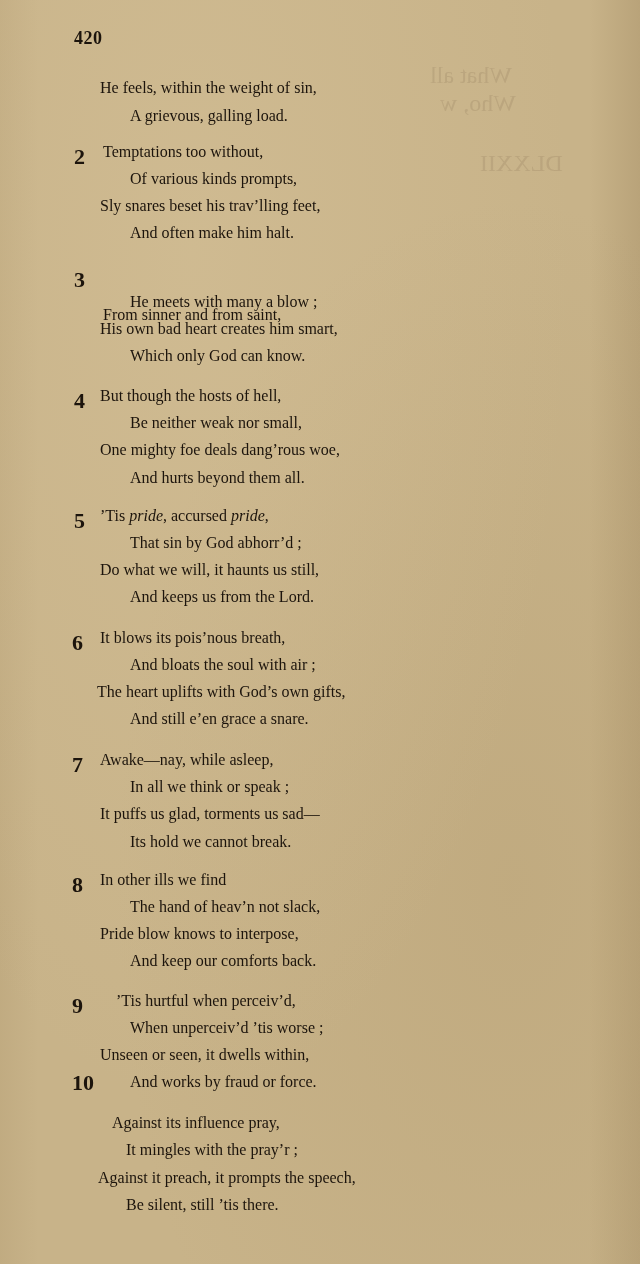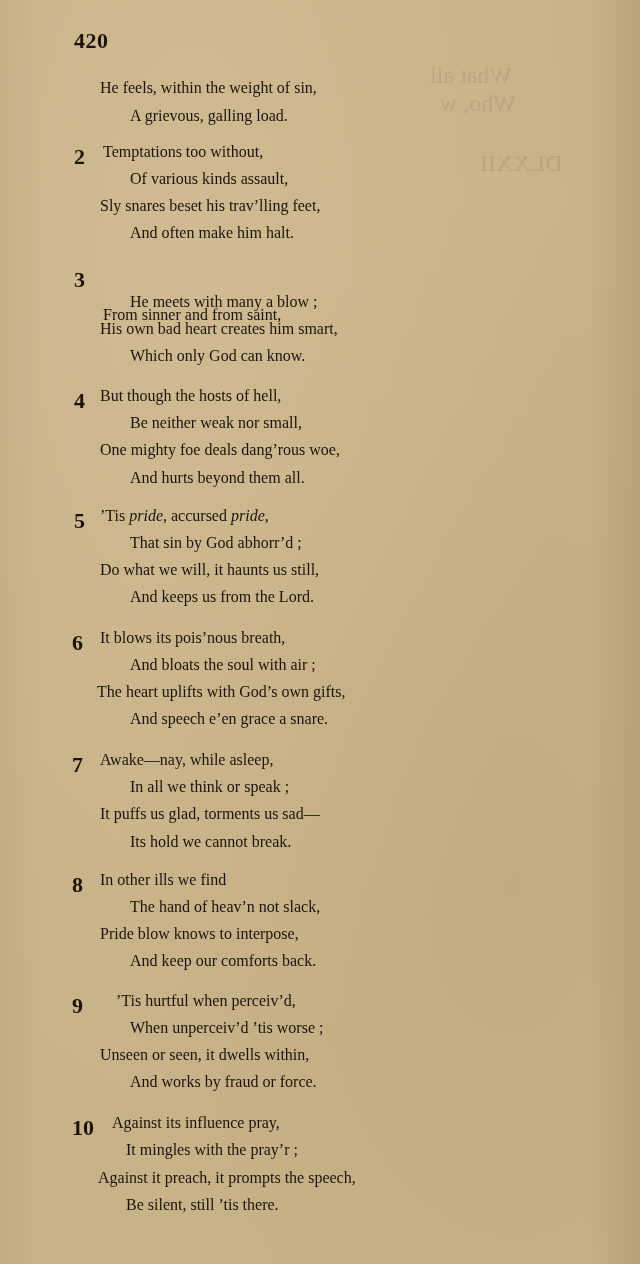--- a/index.html
+++ b/index.html
@@ -28,21 +28,21 @@
     position: absolute;
     top: 28px;
     left: 74px;
     width: 560px;
     height: 30px;
   }
   .page-number {
     position: absolute;
     left: 0;
     top: 0;
-    font-size: 22px;
+    font-size: 18px;
     font-weight: bold;
     letter-spacing: 0.5px;
   }
   .running-head {
     position: absolute;
     left: 122px;
     top: 3px;
     font-size: 17px;
     letter-spacing: 1.6px;
     font-variant: small-caps;
@@ -87,21 +87,21 @@
   </div>
 
   <div>
     <div class="line ind0" style="top:80px;">He feels, within the weight of sin,</div>
     <div class="line ind1" style="top:108px;">A grievous, galling load.</div>
   </div>
 
   <div>
     <div class="num" style="left:74px;top:146px;">2</div>
     <div class="line" style="left:103px;top:144px;">Temptations too without,</div>
-    <div class="line ind1" style="top:171px;">Of various kinds assault,</div>
+    <div class="line ind1" style="top:171px;">Of various kinds prompts,</div>
     <div class="line ind0" style="top:198px;">Sly snares beset his trav’lling feet,</div>
     <div class="line ind1" style="top:225px;">And often make him halt.</div>
   </div>
 
   <div>
     <div class="num" style="left:74px;top:269px;">3</div>
     <div class="line" style="left:103px;top:267px;margin-top:40px;">From sinner and from saint,</div>
     <div class="line ind1" style="top:294px;">He meets with many a blow ;</div>
     <div class="line ind0" style="top:321px;">His own bad heart creates him smart,</div>
     <div class="line ind1" style="top:348px;">Which only God can know.</div>
@@ -123,21 +123,21 @@
     <div class="line ind1" style="top:535px;">That sin by God abhorr’d ;</div>
     <div class="line ind0" style="top:562px;">Do what we will, it haunts us still,</div>
     <div class="line ind1" style="top:589px;">And keeps us from the Lord.</div>
   </div>
 
   <div>
     <div class="num" style="left:72px;top:632px;">6</div>
     <div class="line" style="left:100px;top:630px;">It blows its pois’nous breath,</div>
     <div class="line ind1" style="top:657px;">And bloats the soul with air ;</div>
     <div class="line ind0b" style="top:684px;">The heart uplifts with God’s own gifts,</div>
-    <div class="line ind1" style="top:711px;">And speech e’en grace a snare.</div>
+    <div class="line ind1" style="top:711px;">And still e’en grace a snare.</div>
   </div>
 
   <div>
     <div class="num" style="left:72px;top:754px;">7</div>
     <div class="line" style="left:100px;top:752px;">Awake—nay, while asleep,</div>
     <div class="line ind1" style="top:779px;">In all we think or speak ;</div>
     <div class="line ind0" style="top:806px;">It puffs us glad, torments us sad—</div>
     <div class="line ind1" style="top:834px;">Its hold we cannot break.</div>
   </div>
 
@@ -151,20 +151,20 @@
 
   <div>
     <div class="num" style="left:72px;top:995px;">9</div>
     <div class="line" style="left:116px;top:993px;">’Tis hurtful when perceiv’d,</div>
     <div class="line ind1" style="top:1020px;">When unperceiv’d ’tis worse ;</div>
     <div class="line ind0" style="top:1047px;">Unseen or seen, it dwells within,</div>
     <div class="line ind1" style="top:1074px;">And works by fraud or force.</div>
   </div>
 
   <div>
-    <div class="num" style="left:72px;top:1117px;text-align:right;">10</div>
+    <div class="num" style="left:72px;top:1072px;text-align:right;">10</div>
     <div class="line" style="left:112px;top:1115px;">Against its influence pray,</div>
     <div class="line" style="left:126px;top:1142px;">It mingles with the pray’r ;</div>
     <div class="line" style="left:98px;top:1170px;">Against it preach, it prompts the speech,</div>
     <div class="line" style="left:126px;top:1197px;">Be silent, still ’tis there.</div>
   </div>
 
 </div>
 
 </body></html>

